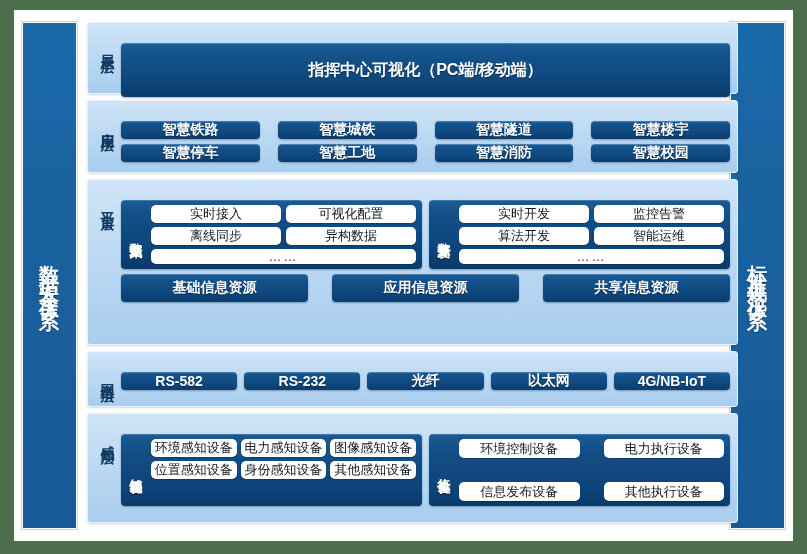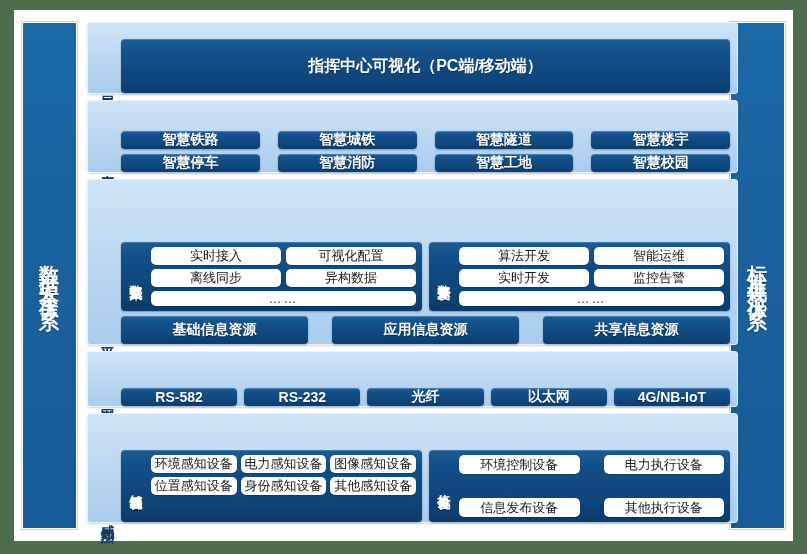--- a/index.html
+++ b/index.html
@@ -69,27 +69,27 @@
     height: 507px;
     display: flex;
     flex-direction: column;
     gap: 6px;
     box-sizing: border-box;
   }
 
   .layer {
     position: relative;
     display: flex;
-    align-items: flex-end;
+    align-items: flex-start;
     background: linear-gradient(180deg, #cfe4f7 0%, #b9d7f2 55%, #a9cdee 100%);
     border: 1px solid #eaf3fc;
     border-radius: 3px;
     box-shadow: 0 1px 2px rgba(40,70,110,.22);
     box-sizing: border-box;
-    padding: 0 7px;
+    padding: 20px 7px;
   }
 
   
   .layer-label {
     flex: 0 0 26px;
     display: flex;
     align-items: center;
     justify-content: center;
     color: #123a63;
     font-size: 14px;
@@ -291,22 +291,22 @@
         </div>
         <div class="layer-body">
           <div class="app-row">
             <div class="chip">智慧铁路</div>
             <div class="chip">智慧城铁</div>
             <div class="chip">智慧隧道</div>
             <div class="chip">智慧楼宇</div>
           </div>
           <div class="app-row">
             <div class="chip">智慧停车</div>
+            <div class="chip">智慧工地</div>
             <div class="chip">智慧消防</div>
-            <div class="chip">智慧工地</div>
             <div class="chip">智慧校园</div>
           </div>
         </div>
       </div>
 
       <div class="layer layer-platform">
         <div class="layer-label">
           <span>平台层</span>
         </div>
         <div class="layer-body">
@@ -331,26 +331,26 @@
                 </div>
               </div>
             </div>
 
             <div class="pgroup">
               <div class="pgroup-title">
                 <span>数据开发</span>
               </div>
               <div class="pgroup-items">
                 <div class="pgroup-rowpair">
+                  <div class="chip-white">实时开发</div>
+                  <div class="chip-white">监控告警</div>
+                </div>
+                <div class="pgroup-rowpair">
                   <div class="chip-white">算法开发</div>
                   <div class="chip-white">智能运维</div>
-                </div>
-                <div class="pgroup-rowpair">
-                  <div class="chip-white">实时开发</div>
-                  <div class="chip-white">监控告警</div>
                 </div>
                 <div class="pgroup-full">
                   <div class="chip-white ellipsis-chip" style="height:100%">……</div>
                 </div>
               </div>
             </div>
 
           </div>
 
           <div class="resource-row">

